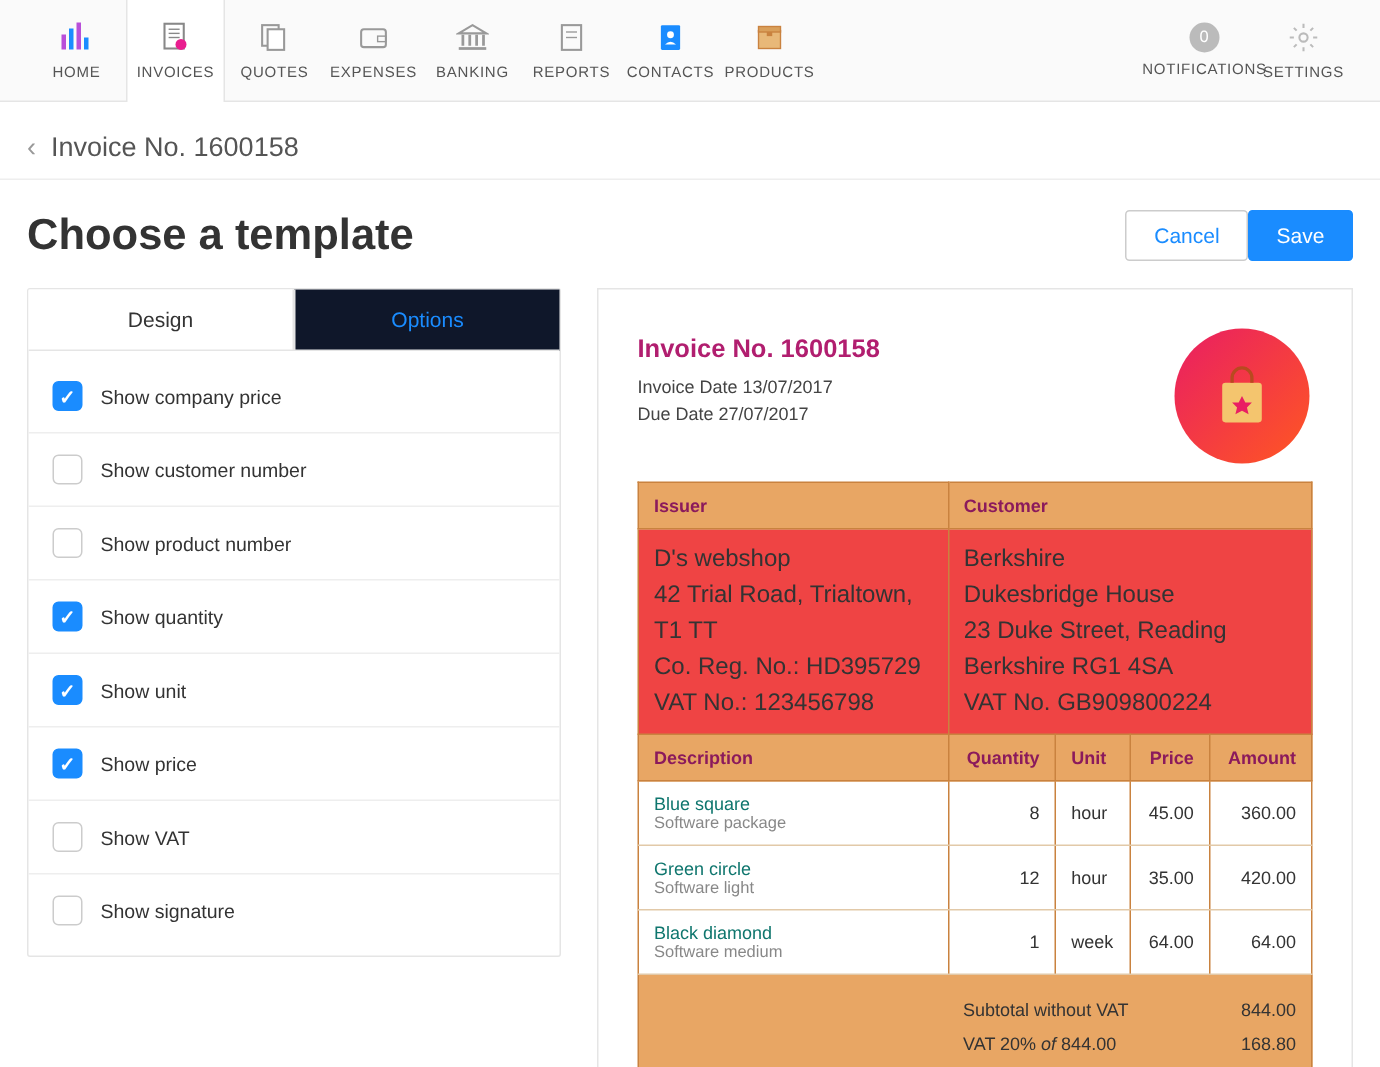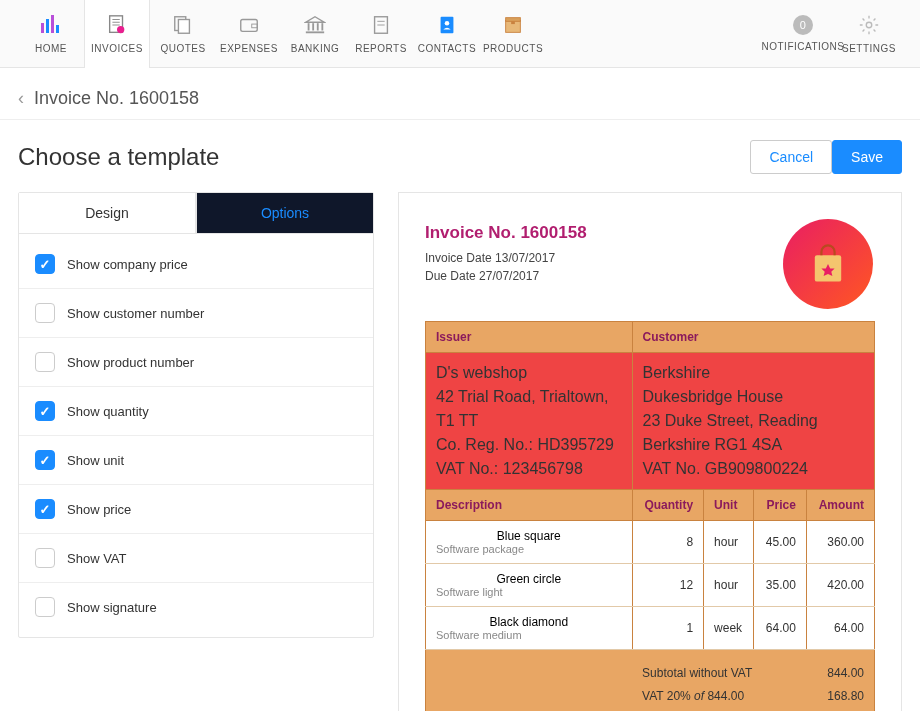--- a/index.html
+++ b/index.html
@@ -10,21 +10,21 @@
   .navitem.active { background: #fff; border-left: 1px solid #e5e5e5; border-right: 1px solid #e5e5e5; }
   .navitem.active::after { content:""; position:absolute; bottom:-6px; left:50%; transform:translateX(-50%); width:0;height:0;border-left:6px solid transparent;border-right:6px solid transparent;border-top:6px solid #fff; }
   .navicon { width: 24px; height: 24px; margin-bottom: 6px; display:flex; align-items:center; justify-content:center; }
   .spacer { flex: 1; }
   .badge { width:20px;height:20px;border-radius:50%;background:#bbb;color:#fff;font-size:11px;display:flex;align-items:center;justify-content:center;margin-bottom:6px; }
   
   .subheader { padding: 20px 18px 10px 18px; display:flex; align-items:center; color:#555; font-size:18px; border-bottom:1px solid #eee; font-weight:400;}
   .back-chev { margin-right:10px; color:#999; font-size:18px; cursor:pointer; }
   
   .page-row { display:flex; align-items:center; justify-content:space-between; padding: 20px 18px 18px 18px;}
-  .page-title { font-size:24px; color:#333; font-weight:400;}
+  .page-title { font-size:29px; color:#333; font-weight:700;}
   .btns { display:flex; }
   .btn { padding:8px 18px; border-radius:3px; font-size:14px; cursor:pointer; }
   .btn-cancel { background:#fff; border:1px solid #ccc; color:#1a8cff; }
   .btn-save { background:#1a8cff; border:1px solid #1a8cff; color:#fff; }
   
   .main { display:flex; gap:24px; padding:0 18px 18px 18px; align-items:flex-start;}
   .left { width:356px; border:1px solid #e5e5e5; border-radius:2px; background:#fff;}
   .tabs { display:flex; }
   .tab { flex:1; text-align:center; padding:12px 0; font-size:14px; border-bottom:1px solid #e5e5e5; cursor:pointer;}
   .tab.active { background:#fff; border-right:1px solid #e5e5e5; color:#333; font-weight:500;}
@@ -41,21 +41,21 @@
   .inv-meta { font-size:12px; color:#444; line-height:1.5;}
   .logo-circle { position:absolute; top:26px; right:28px; width:90px;height:90px;border-radius:50%;background:linear-gradient(135deg,#e91e63,#ff5722);display:flex;align-items:center;justify-content:center;}
   .bag { width:44px;height:44px; }
   
   .tbl { width:100%; border-collapse:collapse; margin-top:36px; font-size:12px;}
   .tbl td, .tbl th { padding:8px 10px; }
   .hdr-row td { background:#e8a664; color:#8b1a5c; font-weight:600; font-size:12px; border:1px solid #c9823f;}
   .body-cell { border:1px solid #c9823f; background:#ef4444; font-size:16px; line-height:1.5; vertical-align:top;}
   .items-hdr td { background:#e8a664; color:#8b1a5c; font-weight:600; font-size:12px; border:1px solid #c9823f;}
   .item-row td { border-left:1px solid #c9823f; border-right:1px solid #c9823f; border-bottom:1px solid #e2c9a8; padding:8px 10px;}
-  .item-name { color:#000000; font-weight:500;text-align:center;}
+  .item-name { color:#0f766e; font-weight:500;}
   .item-sub { color:#888; font-size:11px;}
   .num { text-align:right;}
   .ctr { text-align:left;}
   .totals-box td { background:#e8a664; border:1px solid #c9823f;}
   .totals-inner { font-size:12px; line-height:1.9; padding:4px 0;}
   .totals-inner .lbl { display:inline-block; width:150px;}
   .totals-inner .val { float:right;}
   .grand { font-weight:700; font-size:14px;}
 </style>
 </head>

